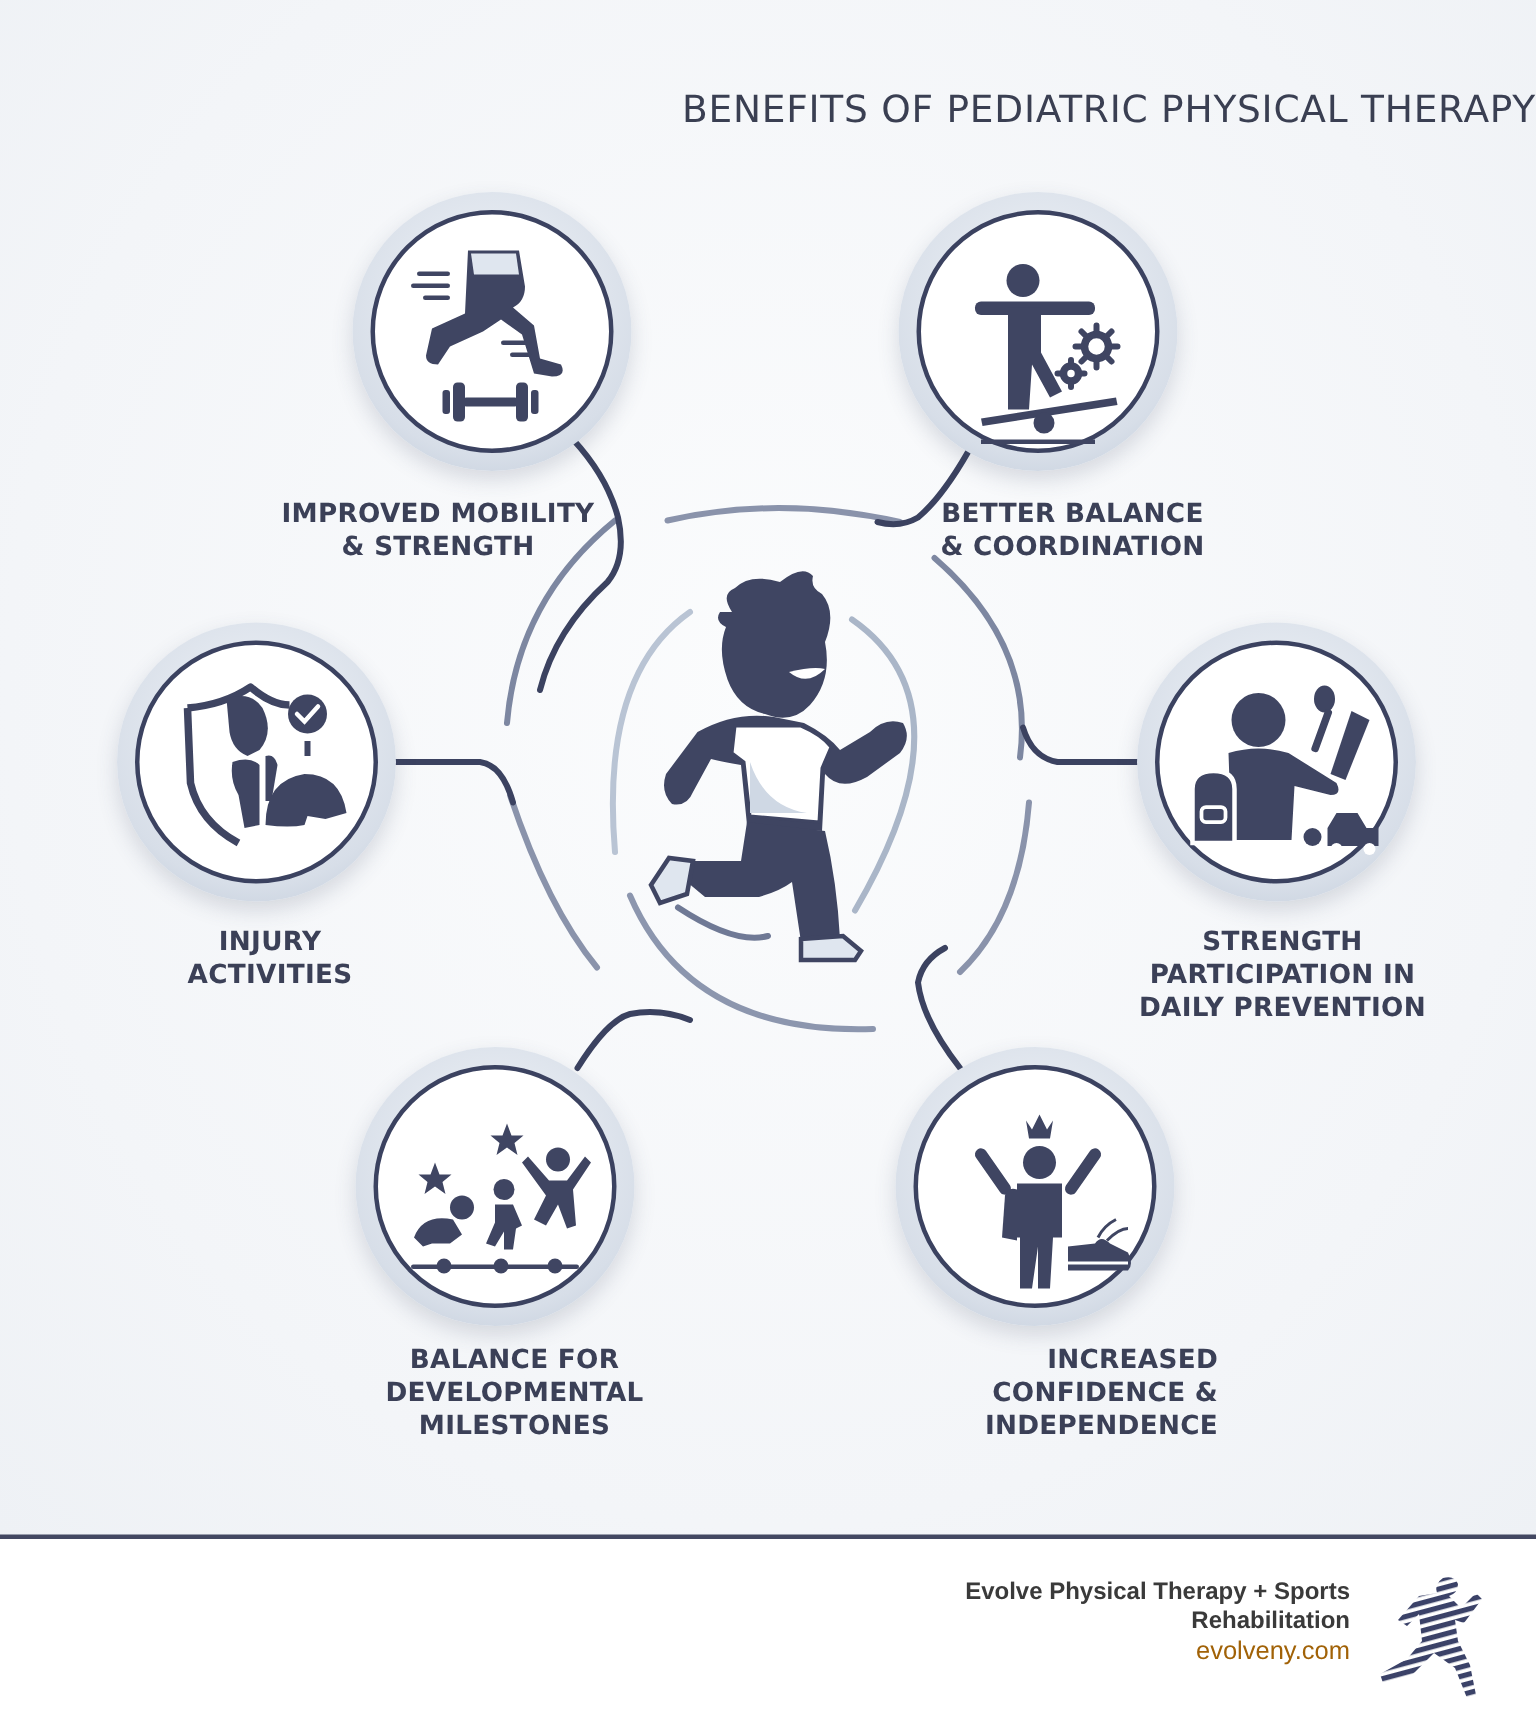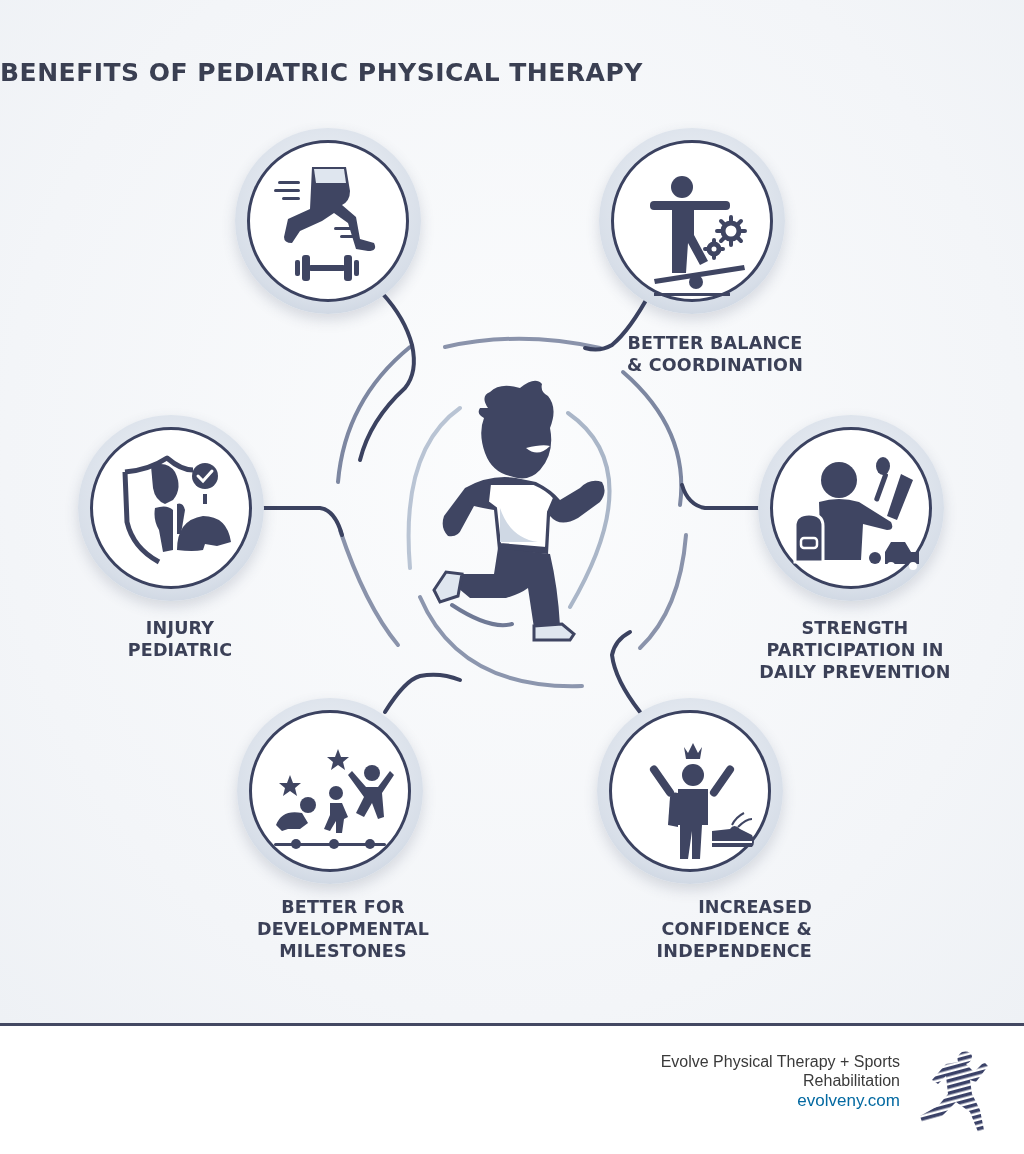--- a/index.html
+++ b/index.html
@@ -7,22 +7,22 @@
     width: 1024px; height: 1154px; position: relative; overflow: hidden;
     background: #ffffff;
     font-family: "DejaVu Sans", "Liberation Sans", sans-serif;
   }
   .canvas {
     position: absolute; left: 0; top: 0; width: 1024px; height: 1024px;
     background: radial-gradient(ellipse at 50% 45%, #fbfcfd 0%, #f3f5f8 70%, #eef1f5 100%);
   }
   .title {
     position: absolute; left: 0; width: 1024px; top: 58px;
-    text-align: left; font-size: 25px; letter-spacing: 0.5px;
-    color: #3a3f52; font-weight: 700;
+    text-align: right; font-size: 25px; letter-spacing: 0.5px;
+    color: #3a3f52; font-weight: 400;
     font-family: "DejaVu Sans", sans-serif;
   }
   svg.connectors { position: absolute; left: 0; top: 0; }
   .node {
     position: absolute; width: 186px; height: 186px; border-radius: 50%;
     background: radial-gradient(circle at 50% 40%, #f2f5f9 0%, #d7dee8 70%, #bcc7d6 100%);
     box-shadow: 0 6px 14px rgba(60,70,100,0.18);
   }
   .node .inner {
     position: absolute; left: 12px; top: 12px; width: 156px; height: 156px;
@@ -34,22 +34,22 @@
     font-weight: bold; font-size: 17.5px; line-height: 22px; letter-spacing: 0.2px;
     font-family: "DejaVu Sans", sans-serif;
   }
   .footer-rule {
     position: absolute; left: 0; top: 1023px; width: 1024px; height: 3px; background: #434862;
   }
   .brand {
     position: absolute; right: 124px; top: 1052px; text-align: right;
     font-family: "Liberation Sans", sans-serif;
   }
-  .brand .name { font-weight: normal; font-size: 16px; line-height: 19px; color: #3a3a3a; }
-  .brand .url { font-size: 17px; line-height: 21px; color: #0369a1; }
+  .brand .name { font-weight: bold; font-size: 16px; line-height: 19px; color: #3a3a3a; }
+  .brand .url { font-size: 17px; line-height: 21px; color: #a16207; }
   .brand-logo { position: absolute; left: 918px; top: 1050px; width: 80px; height: 85px; }
 </style>
 </head>
 <body>
 
 <div class="canvas">
 
   <div class="title">BENEFITS OF PEDIATRIC PHYSICAL THERAPY</div>
 
   <svg class="connectors" width="1024" height="1024" viewBox="0 0 1024 1024">
@@ -115,20 +115,24 @@
           <rect x="58" y="122" width="38" height="6" rx="3"></rect>
           <rect x="52" y="112" width="8" height="26" rx="3"></rect>
           <rect x="94" y="112" width="8" height="26" rx="3"></rect>
           <rect x="45" y="117" width="5" height="16" rx="2"></rect>
           <rect x="104" y="117" width="5" height="16" rx="2"></rect>
         </g>
         <path d="M64 26 L94 26 L96 40 L66 40 Z" fill="#dfe6ef"></path>
       </svg>
     </div>
   </div>
+  <div class="label" style="left:160px;top:332px;width:264px;">
+    <div>IMPROVED MOBILITY</div>
+    <div>&amp; STRENGTH</div>
+  </div>
 
   <div class="node" style="left:599px;top:128px;">
     <div class="inner">
       <svg viewBox="0 0 156 156">
         <g fill="#3f4562">
           <circle cx="68" cy="44" r="11"></circle>
           <rect x="36" y="58" width="80" height="9" rx="4"></rect>
           <path d="M58 62 L80 62 L80 92 L94 118 L86 122 L74 100 L72 130 L58 130 Z"></path>
           <path d="M40 136 L130 122 L131 127 L41 141 Z"></path>
           <circle cx="82" cy="139" r="7"></circle>
@@ -162,21 +166,21 @@
           <circle cx="112" cy="46" r="13"></circle>
           <rect x="110" y="64" width="4" height="10"></rect>
           <path d="M84 120 Q84 90 110 86 Q134 86 138 112 L124 116 L112 114 L110 120 Q100 122 84 120 Z"></path>
         </g>
         <path d="M105 46 L110 51 L119 41" fill="none" stroke="#ffffff" stroke-width="3" stroke-linecap="round"></path>
       </svg>
     </div>
   </div>
   <div class="label" style="left:100px;top:617px;width:160px;">
     <div>INJURY</div>
-    <div>PEDIATRIC</div>
+    <div>ACTIVITIES</div>
   </div>
 
   <div class="node" style="left:758px;top:415px;">
     <div class="inner">
       <svg viewBox="0 0 156 156">
         <g fill="#3f4562">
           <circle cx="66" cy="50" r="18"></circle>
           <path d="M46 72 Q66 66 86 72 L118 92 Q122 100 114 100 L90 94 L88 130 L48 130 Z"></path>
           <ellipse cx="110" cy="36" rx="7" ry="9"></ellipse>
           <rect x="106" y="42" width="5" height="30" rx="2" transform="rotate(20 108 56)"></rect>
@@ -211,21 +215,21 @@
           <path d="M100 58 L114 74 L126 74 L138 58 L142 62 L130 80 L132 104 L126 106 L120 90 L112 104 L104 100 L112 84 L96 62 Z"></path>
           <rect x="22" y="130" width="112" height="3" rx="1.5"></rect>
           <circle cx="44" cy="131" r="5"></circle>
           <circle cx="82" cy="131" r="5"></circle>
           <circle cx="118" cy="131" r="5"></circle>
         </g>
       </svg>
     </div>
   </div>
   <div class="label" style="left:218px;top:896px;width:250px;">
-    <div>BETTER FOR</div>
+    <div>BALANCE FOR</div>
     <div>DEVELOPMENTAL</div>
     <div>MILESTONES</div>
   </div>
 
   <div class="node" style="left:597px;top:698px;">
     <div class="inner">
       <svg viewBox="0 0 156 156">
         <g fill="#3f4562">
           <path d="M72 34 L76 40 L81 30 L86 40 L90 34 L88 46 L74 46 Z"></path>
           <circle cx="81" cy="62" r="11"></circle>

